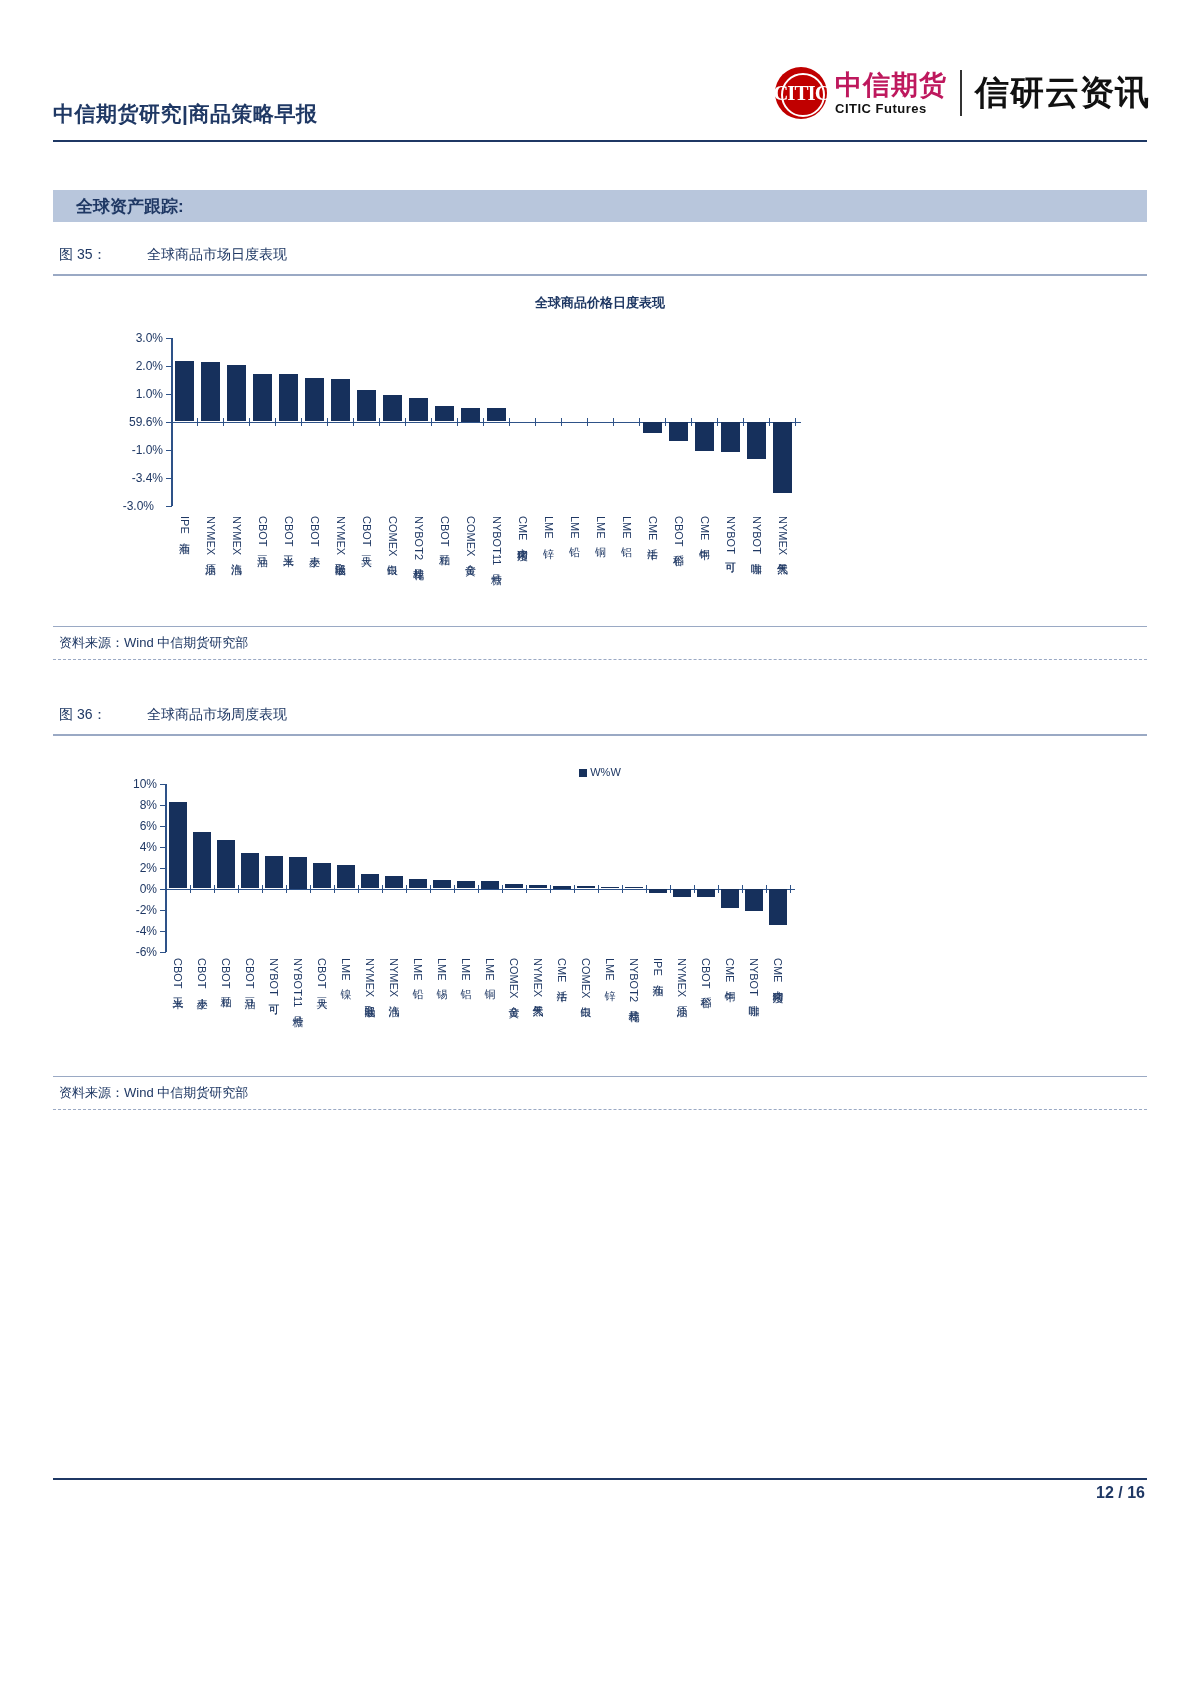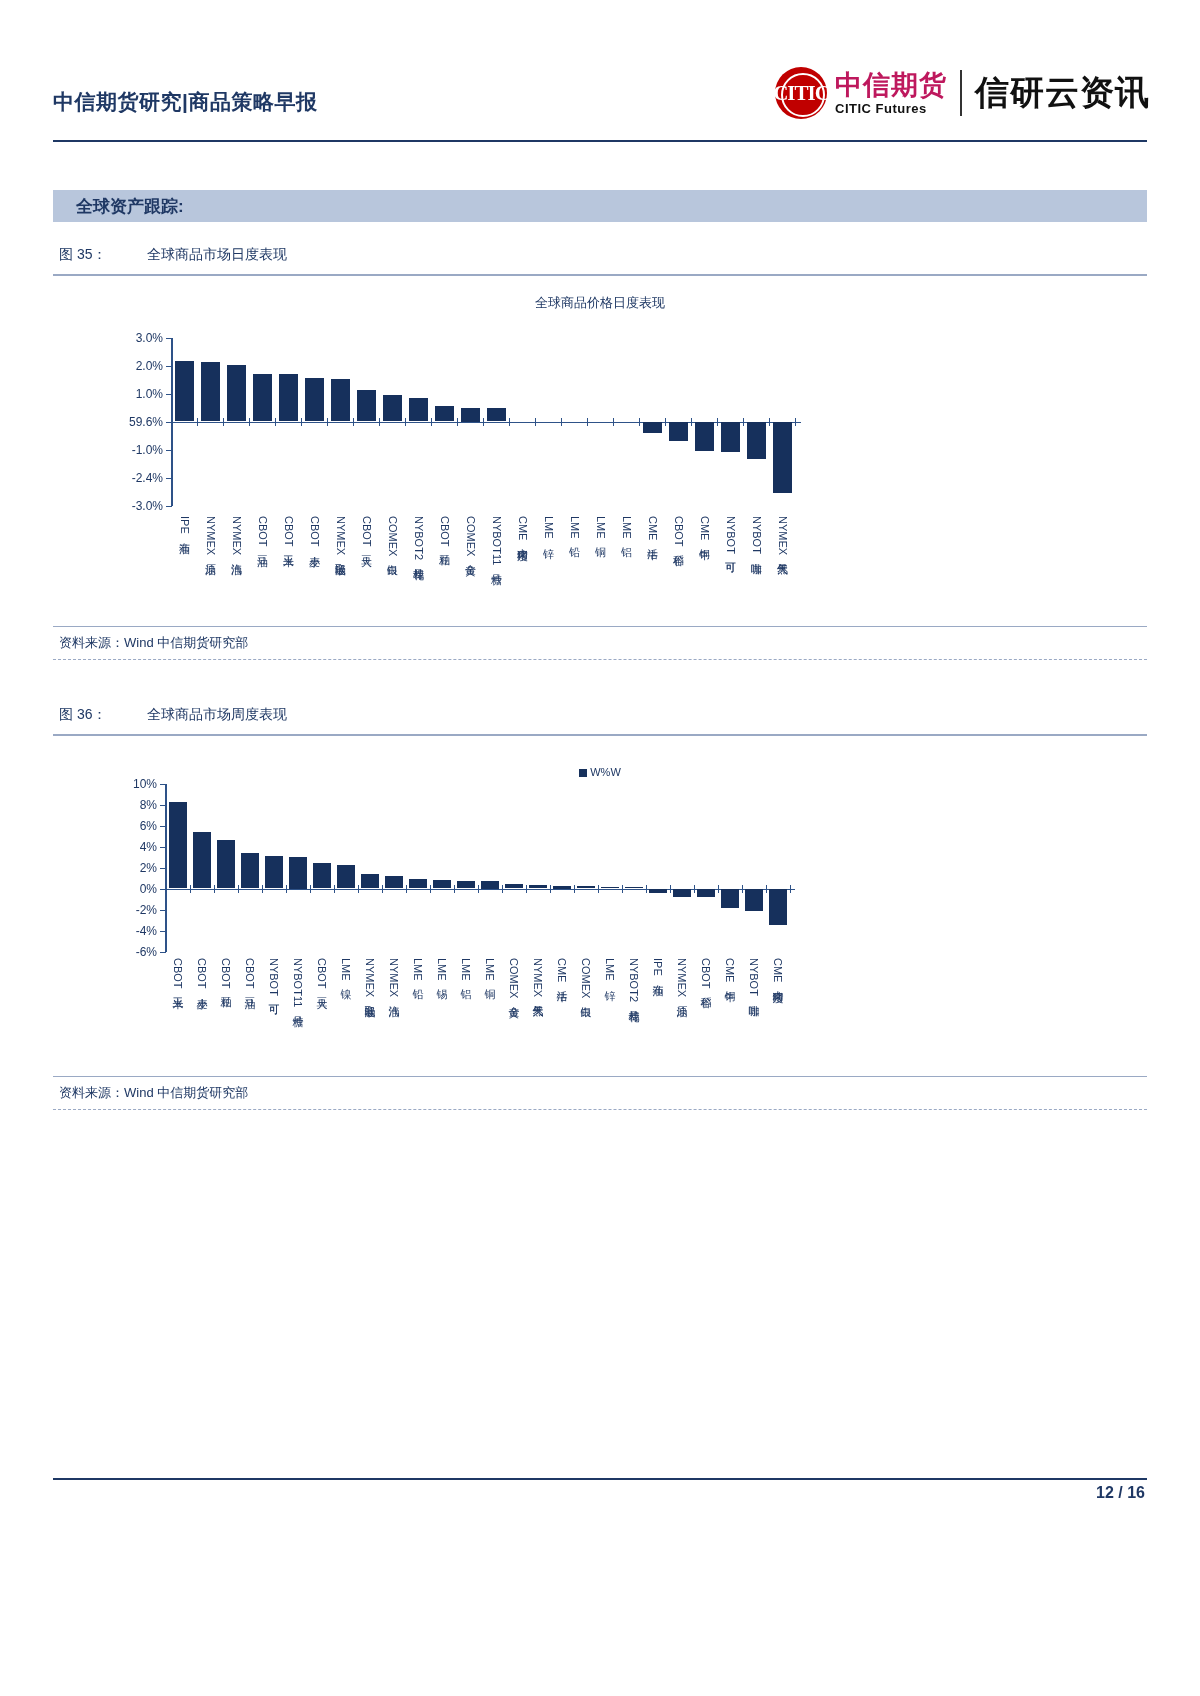--- a/index.html
+++ b/index.html
@@ -12,21 +12,21 @@
     position: relative;
     overflow: hidden;
   }
   .page { position: relative; width: 1200px; height: 1696px; padding: 0; }
 
   
   .header {
     position: absolute; left: 0; top: 0; width: 1200px; height: 148px;
   }
   .hdr-title {
-    position: absolute; left: 53px; top: 88px;
+    position: absolute; left: 53px; top: 100px;
     font-size: 21px; font-weight: bold; color: #1f3864;
     letter-spacing: 0.5px; white-space: nowrap;
   }
   .hdr-rule {
     position: absolute; left: 53px; top: 140px; width: 1094px;
     height: 2px; background: #1f3864;
   }
   .logo-wrap {
     position: absolute; right: 50px; top: 62px;
     display: flex; align-items: center; height: 62px;
@@ -94,21 +94,21 @@
     font-size: 13px; color: #1f3864; padding: 7px 0 7px 6px;
   }
   .fig-dash {
     width: 1094px; height: 0; border-top: 1.5px dashed #9aa9c4;
   }
 
   
   .chart { position: relative; }
   .chart-title {
     position: absolute; left: 0; right: 0; text-align: center;
-    font-size: 13px; font-weight: normal; color: #1f3864;
+    font-size: 13px; font-weight: bold; color: #1f3864;
   }
   .chart-legend {
     position: absolute; left: 0; right: 0; text-align: center;
     font-size: 11px; color: #1f3864;
   }
   .chart-legend .swatch {
     display: inline-block; width: 8px; height: 8px;
     background: #17315c; margin-right: 3px; vertical-align: -1px;
   }
   .axis-line { position: absolute; background: #2e5288; }
@@ -193,23 +193,23 @@
           <div class="ylabel" style="left: 56px; width: 54px; top: 62px;">3.0%</div>
           <div class="ytick" style="left: 113px; top: 90px; width: 6px;"></div>
           <div class="ylabel" style="left: 56px; width: 54px; top: 90px;">2.0%</div>
           <div class="ytick" style="left: 113px; top: 118px; width: 6px;"></div>
           <div class="ylabel" style="left: 56px; width: 54px; top: 118px;">1.0%</div>
           <div class="ytick" style="left: 113px; top: 146px; width: 6px;"></div>
           <div class="ylabel" style="left: 56px; width: 54px; top: 146px;">59.6%</div>
           <div class="ytick" style="left: 113px; top: 174px; width: 6px;"></div>
           <div class="ylabel" style="left: 56px; width: 54px; top: 174px;">-1.0%</div>
           <div class="ytick" style="left: 113px; top: 202px; width: 6px;"></div>
-          <div class="ylabel" style="left: 56px; width: 54px; top: 202px;">-2.4%</div>
+          <div class="ylabel" style="left: 56px; width: 54px; top: 202px;">-3.4%</div>
           <div class="ytick" style="left: 113px; top: 230px; width: 6px;"></div>
-          <div class="ylabel" style="left: 56px; width: 54px; top: 230px;">-3.0%</div>
+          <div class="ylabel" style="left: 47px; width: 54px; top: 230px;">-3.0%</div>
           <div class="axis-line" style="left: 118px; top: 146px; width: 630px; height: 1.5px;"></div>
           <div class="bar" style="left: 122px; top: 85.8px; width: 19px; height: 60.2px;"></div>
           <div class="xtick" style="left: 144px; top: 142px; height: 8px;"></div>
           <div class="xlabel" style="left: 125.5px; top: 240px;">IPE布油</div>
           <div class="bar" style="left: 148px; top: 86.36px; width: 19px; height: 59.64px;"></div>
           <div class="xtick" style="left: 170px; top: 142px; height: 8px;"></div>
           <div class="xlabel" style="left: 151.5px; top: 240px;">NYMEX原油</div>
           <div class="bar" style="left: 174px; top: 89.44px; width: 19px; height: 56.56px;"></div>
           <div class="xtick" style="left: 196px; top: 142px; height: 8px;"></div>
           <div class="xlabel" style="left: 177.5px; top: 240px;">NYMEX汽油</div>

